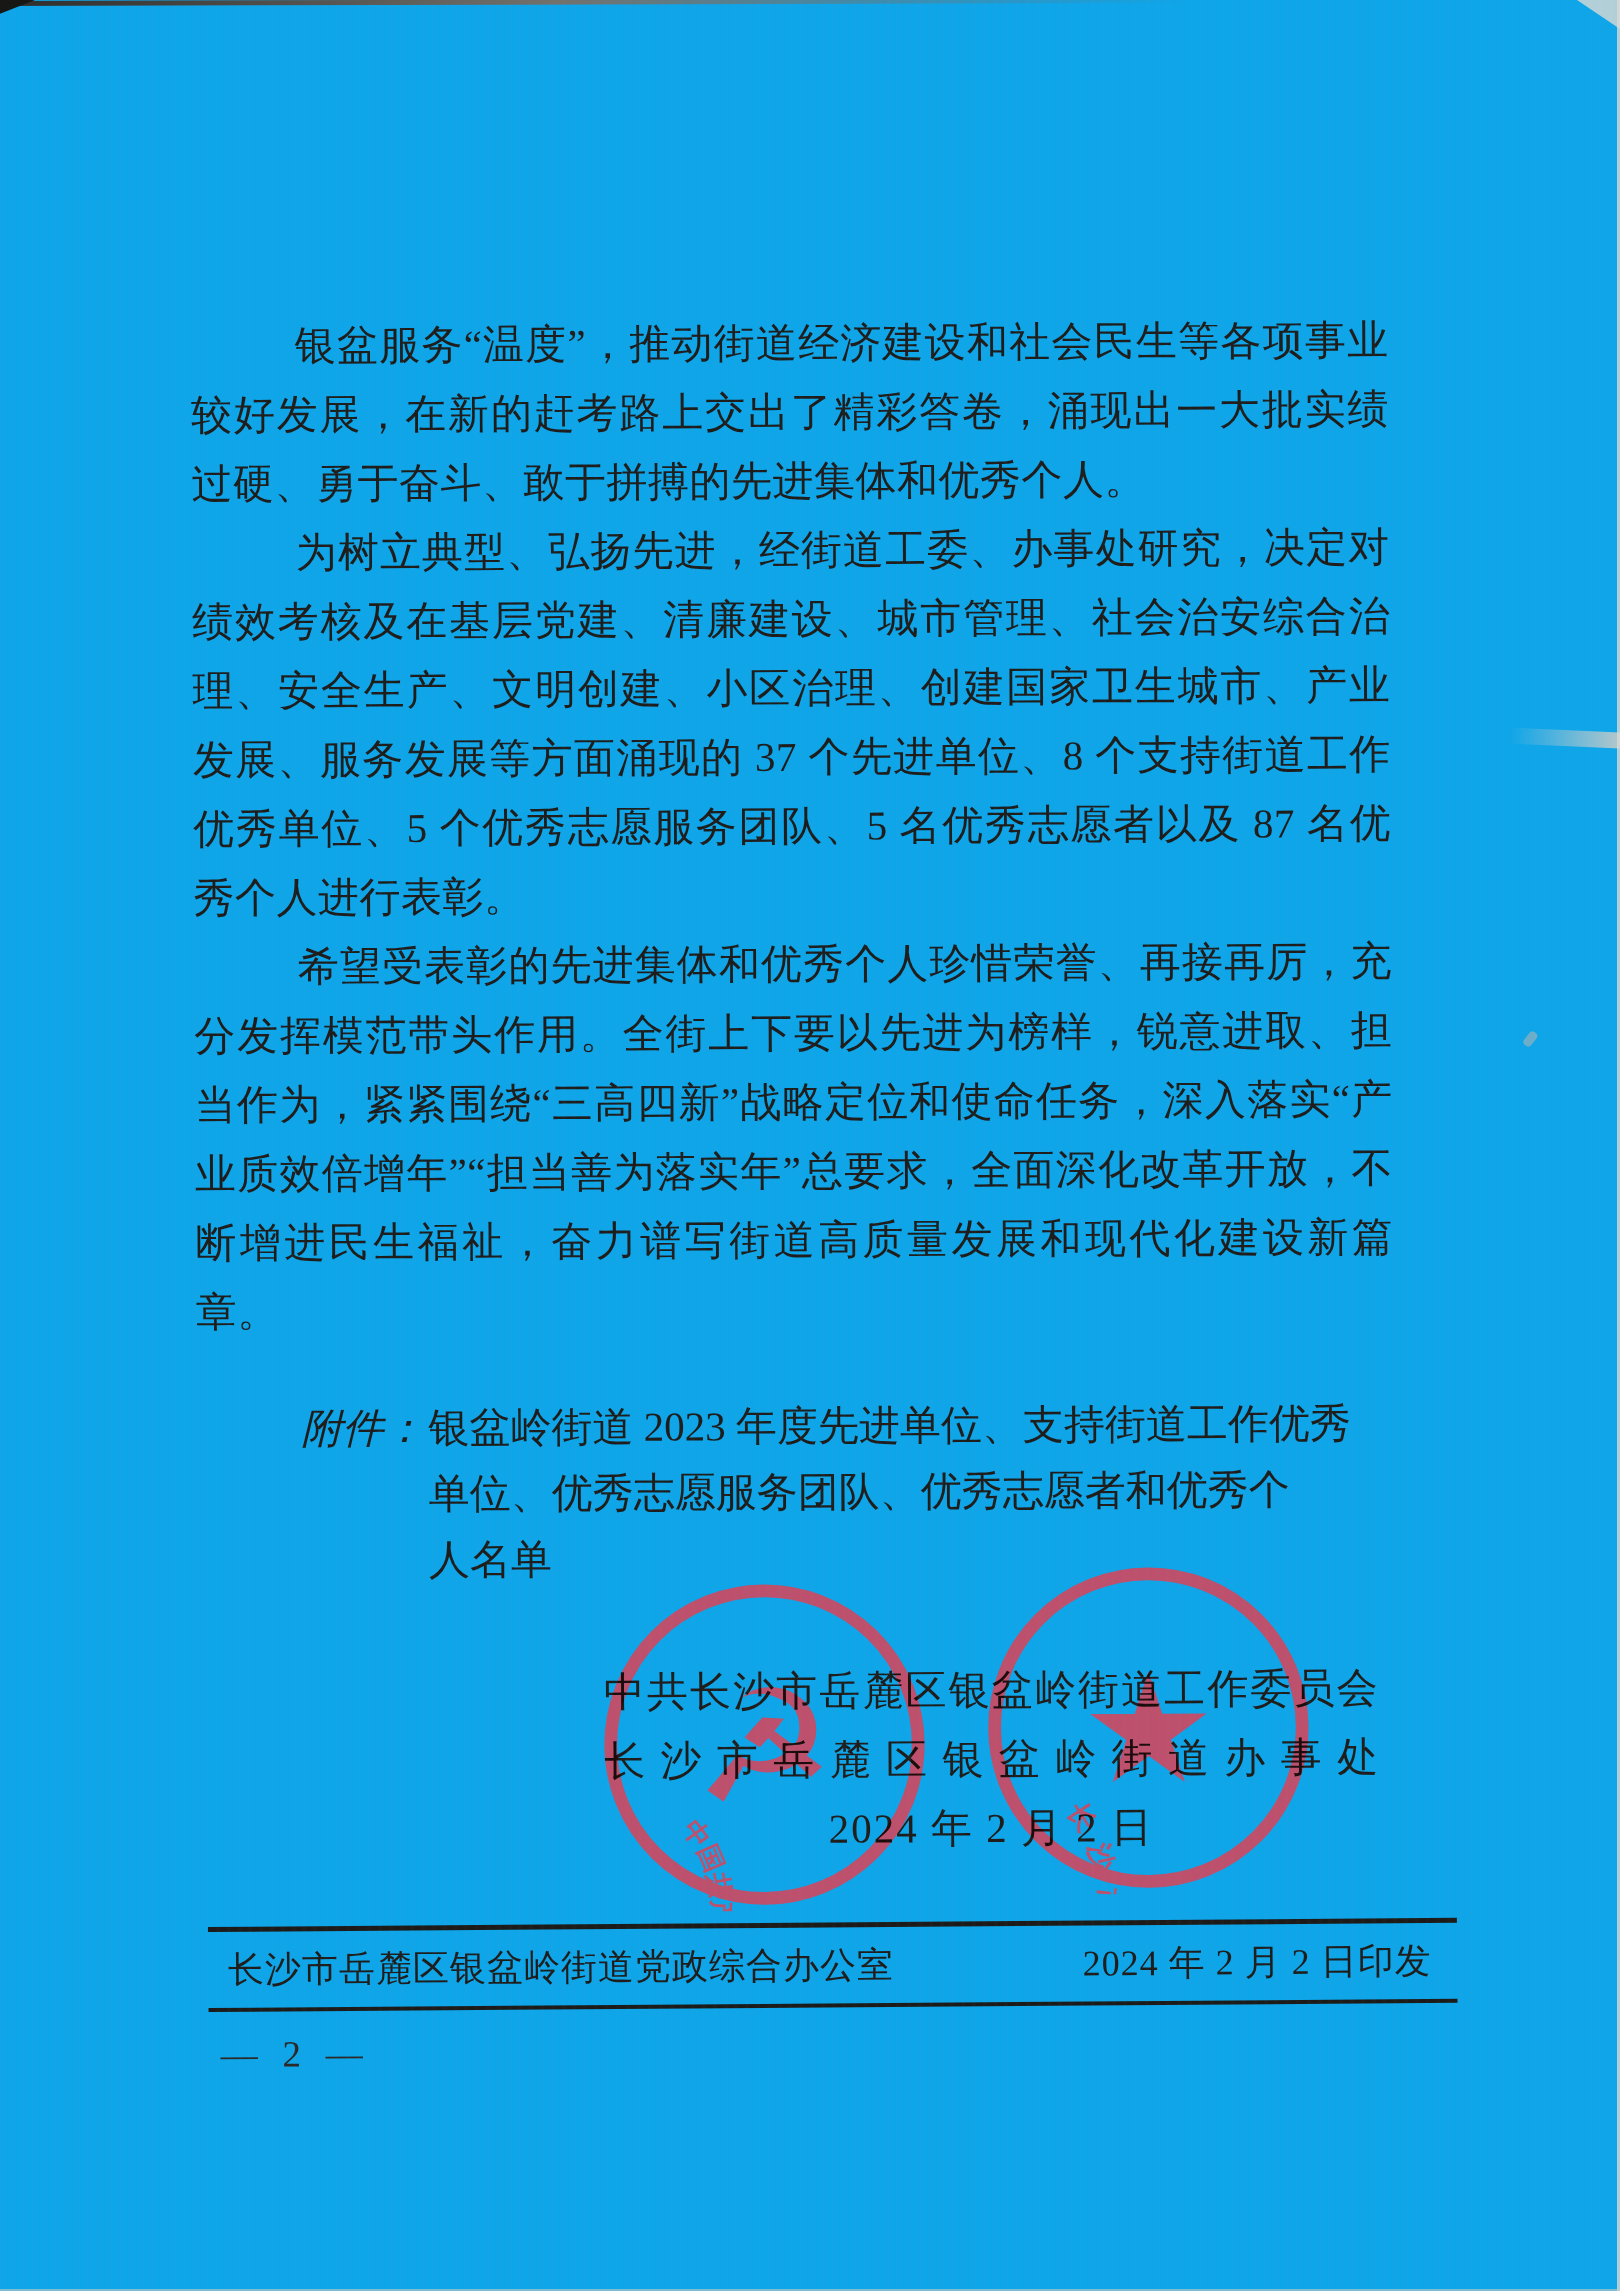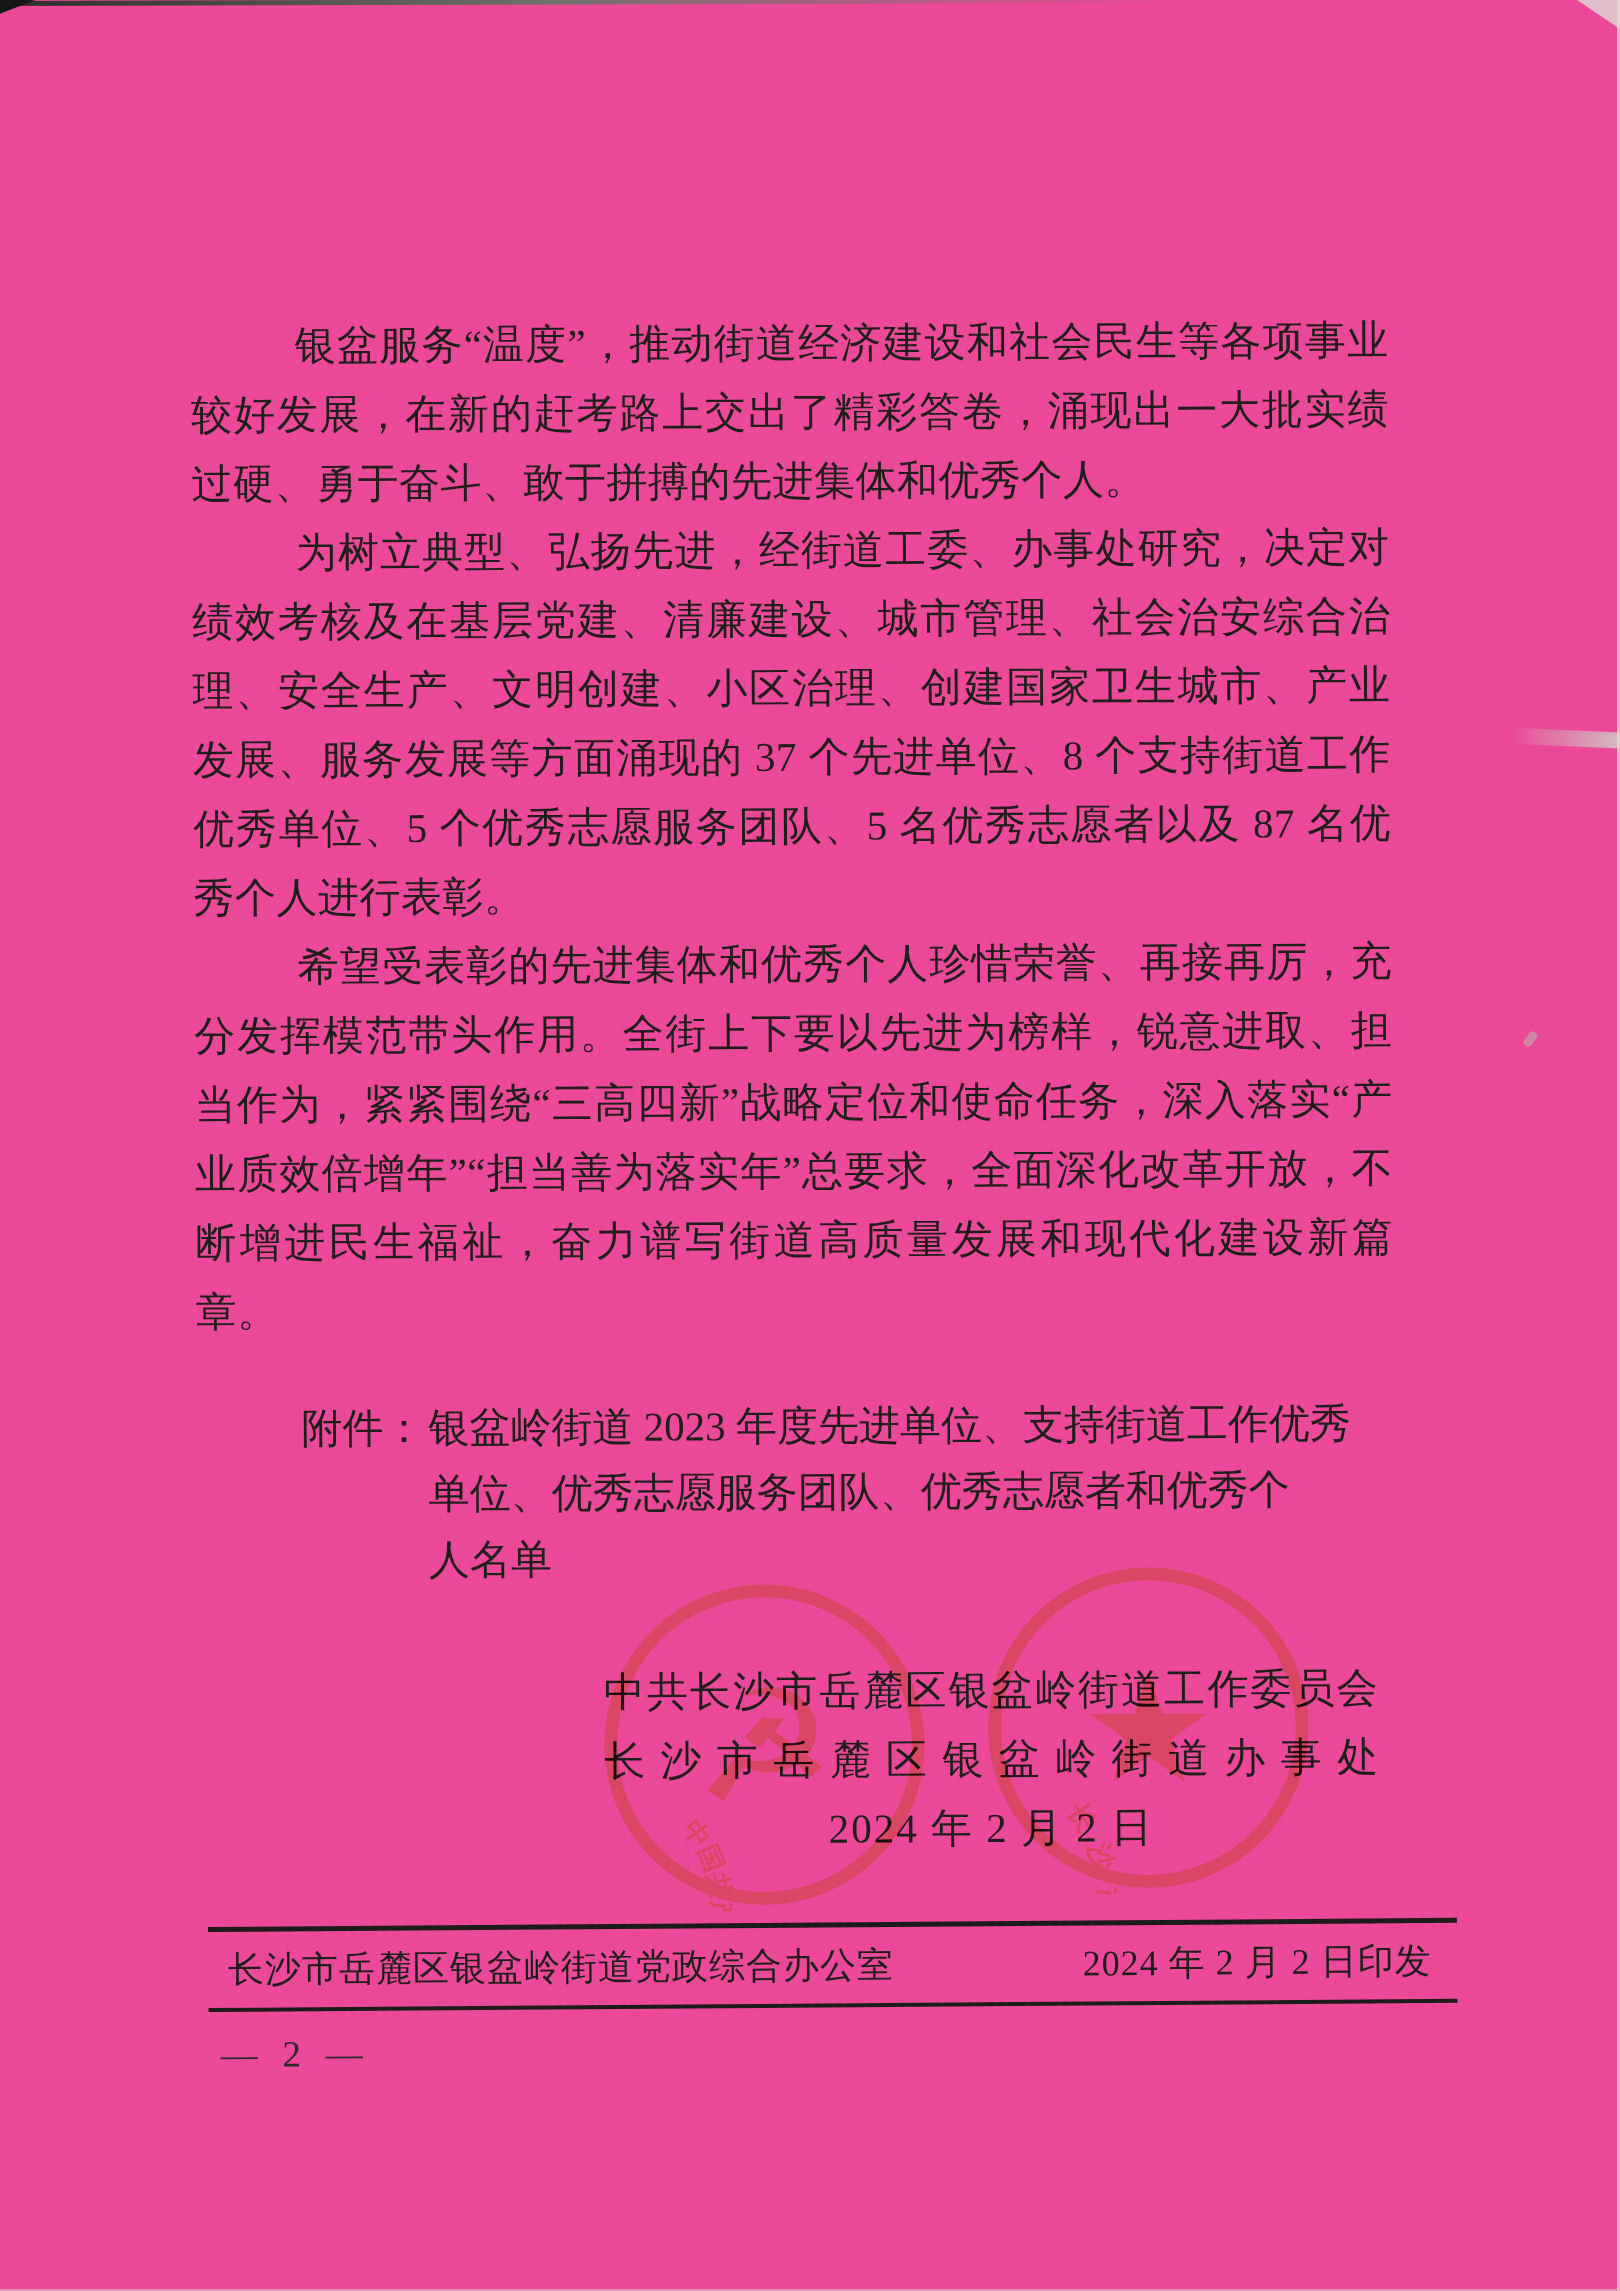--- a/index.html
+++ b/index.html
@@ -1,19 +1,19 @@
 <!DOCTYPE html>
 <html><head>
 <meta charset="utf-8">
 <style>
   html,body{margin:0;padding:0;background:#e8e6e2;}
   .page{
     position:relative;
     width:1620px;height:2292px;
-    background:#ec4899;
+    background:#0ea5e9;
     overflow:hidden;
     font-family:"Liberation Serif","DejaVu Serif",serif;
     color:#1e1d1b;
   }
   .texture{
     position:absolute;inset:0;pointer-events:none;
     background:repeating-linear-gradient(90deg,rgba(168,162,152,.05) 0 3.9px,rgba(0,0,0,0) 3.9px 10.8px);
     opacity:.45;
   }
   .skew{
@@ -27,21 +27,21 @@
     font-size:41px;line-height:69px;
     text-align:justify;text-justify:inter-character;
     letter-spacing:0.5px;
   }
   .body-text p{margin:0;text-indent:104px;}
   
   .attachment{
     position:absolute;left:304px;top:1396px;width:1096px;
     font-size:41px;line-height:66px;display:flex;align-items:flex-start;
   }
-  .attachment .att-label{flex:none;width:127px;}
+  .attachment .att-label{flex:none;width:127px;font-style:italic;}
   .attachment .att-lines{flex:1;}
   
   .signature{position:absolute;left:605px;top:1660px;width:774px;font-size:41px;}
   .sig-line{line-height:69px;text-align:justify;text-align-last:justify;}
   .sig-date{line-height:69px;text-align:center;letter-spacing:2px;}
   
   .seal{position:absolute;mix-blend-mode:multiply;opacity:.88;}
   .seal-left{left:599px;top:1581px;}
   .seal-right{left:983px;top:1566px;}
   .seal text{font-family:"DejaVu Sans","Liberation Sans",sans-serif;}

